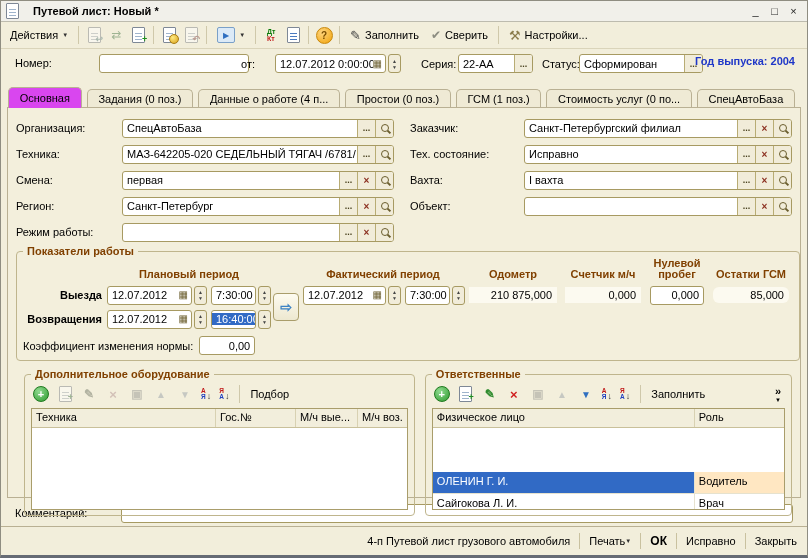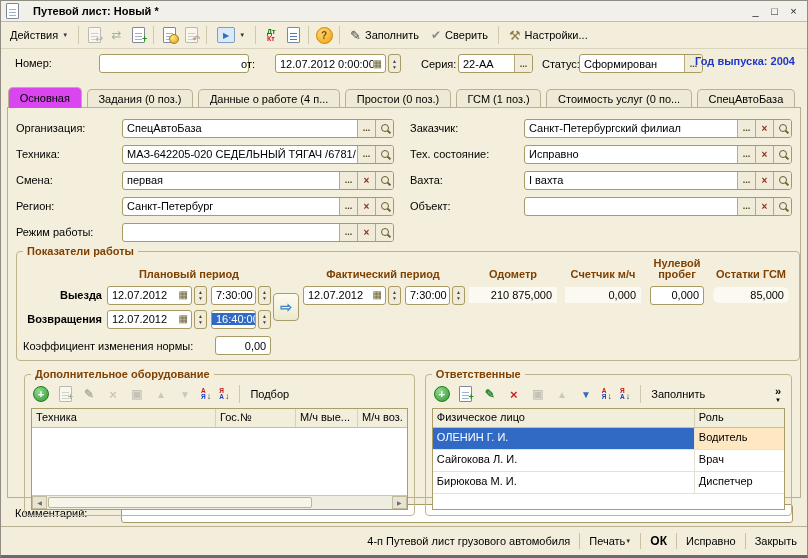--- a/index.html
+++ b/index.html
@@ -68,34 +68,34 @@
   legend{font-weight:bold;color:#804000;padding:0 4px;font-size:11px;}
   .indgrid{display:grid;grid-template-columns:84px 100px 64px 30px 100px 64px 96px 84px 64px 84px;
            grid-template-rows:26px 24px 24px;align-items:center;}
   .ghead{font-weight:bold;color:#804000;text-align:center;line-height:11px;align-self:end;padding-bottom:3px;}
   .rowlab{font-weight:bold;text-align:right;padding-right:5px;}
   .num{text-align:right;background:#FCFAF0;padding:2px 5px;margin:0 4px;}
   .sel{background:#316AC5;color:#fff;}
   .xfer{grid-column:4;grid-row:2/span 2;align-self:center;justify-self:center;width:24px;height:26px;
         border:1px solid #A99D6B;border-radius:4px;background:linear-gradient(#FDFBF0,#EDE8D0);
         display:flex;align-items:center;justify-content:center;color:#3B82C4;font-size:14px;font-weight:bold;}
-  .coefrow{display:flex;align-items:center;gap:22px;margin-top:5px;}
+  .coefrow{display:flex;align-items:center;gap:6px;margin-top:5px;}
   
   .groups{display:flex;gap:10px;margin-top:7px;margin-left:8px;}
   .gtools{display:flex;align-items:center;gap:8px;height:24px;padding:2px 2px 0 2px;}
   .gic{width:16px;height:16px;display:flex;align-items:center;justify-content:center;font-weight:bold;position:relative;}
   .addic{width:14px;height:14px;border-radius:50%;background:radial-gradient(circle at 35% 30%,#90DA90,#2E9B2E);
          border:1px solid #1F7A1F;color:#fff;font-size:11px;line-height:1;display:flex;align-items:center;justify-content:center;}
   .pencil{font-size:12px;} .delx{font-size:13px;font-weight:bold;}
   .savic{color:#9A9A8C;font-size:12px;}
   .arr{font-size:10px;}
   .sortic{display:flex;align-items:flex-end;gap:1px;}
   .sl{display:flex;flex-direction:column;font-size:6.5px;font-weight:bold;line-height:1;}
   .sa{font-size:9px;line-height:1;color:#333;}
-  .tbl{border:1px solid #A99D6B;background:#fff;margin-top:2px;height:100px;display:flex;flex-direction:column;overflow:hidden;}
+  .tbl{border:1px solid #A99D6B;background:#fff;margin-top:2px;height:100px;display:flex;flex-direction:column;overflow:hidden;gap:44px;}
   .thead{display:flex;background:#F2EEDC;border-bottom:1px solid #C9C09A;flex:0 0 18px;}
   .th{padding:2px 4px;border-right:1px solid #D8D1B2;white-space:nowrap;overflow:hidden;box-sizing:border-box;}
   .tbody{flex:1;background:#fff;}
   .tr{display:flex;height:21px;border-bottom:1px solid #E6E2CE;}
   .td{padding:3px 4px 0 4px;border-right:1px solid #E6E2CE;white-space:nowrap;overflow:hidden;box-sizing:border-box;}
   .hscroll{flex:0 0 13px;border-top:1px solid #CFC8A8;background:#EFEDE0;display:flex;align-items:stretch;}
   .harr{width:15px;display:flex;align-items:center;justify-content:center;font-size:6px;color:#6F6F6F;
         background:#E7E4D3;border:1px solid #C2BB9C;box-sizing:border-box;}
   .hthumb{flex:0 0 70%;background:#F7F5EA;border:1px solid #BDB594;border-radius:2px;margin:1px;}
   .more{margin-left:auto;display:flex;flex-direction:column;align-items:center;line-height:1;padding-right:2px;}

